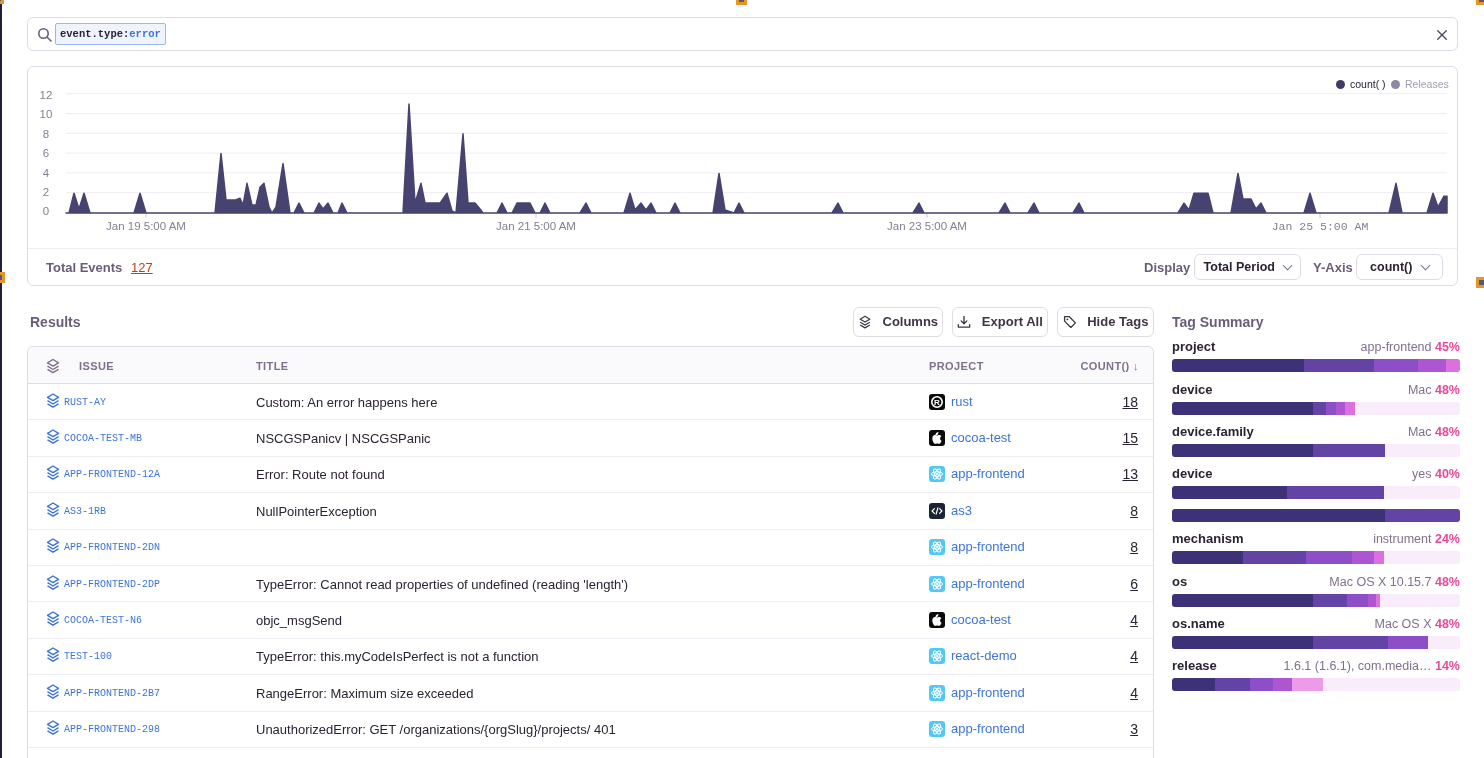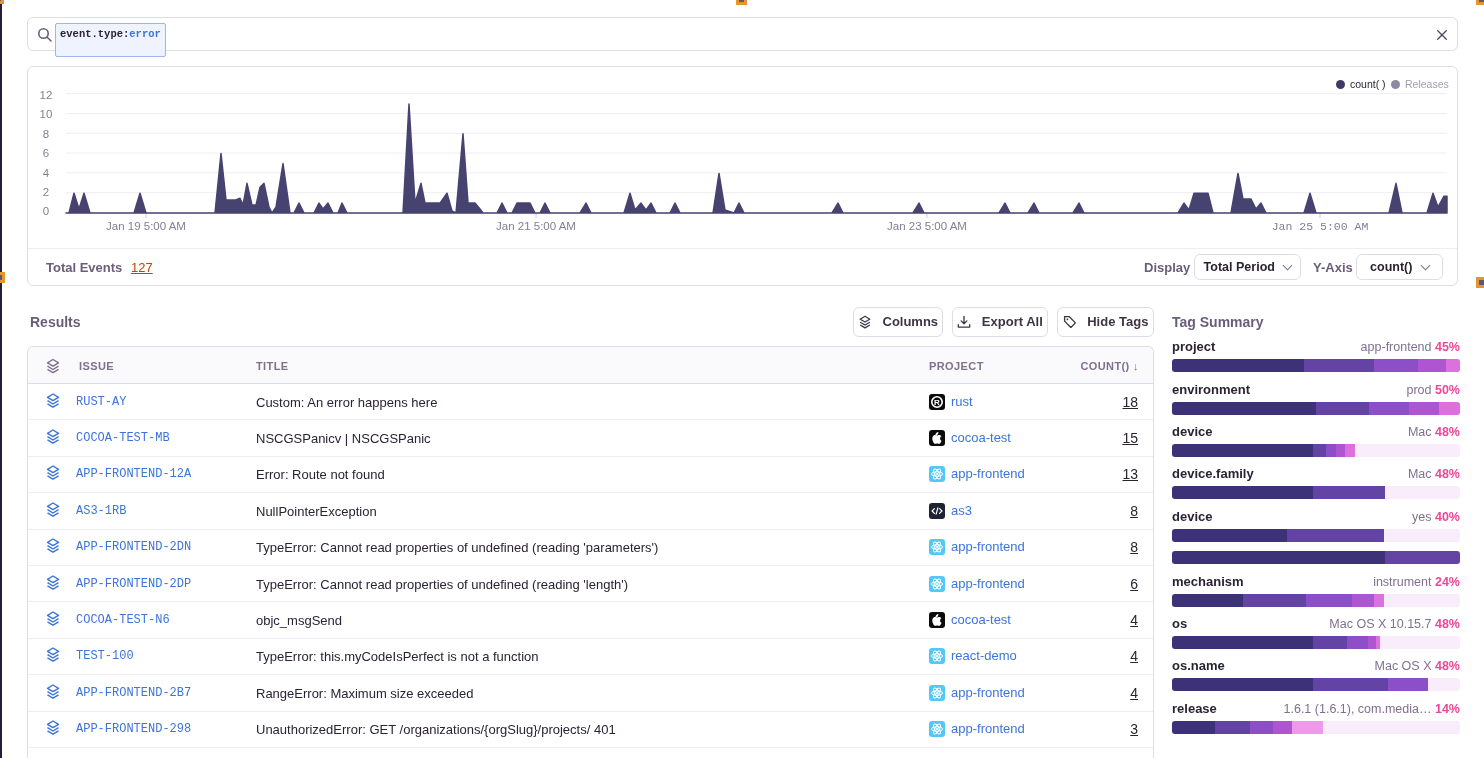--- a/index.html
+++ b/index.html
@@ -6,21 +6,21 @@
 html,body { width:1484px; height:758px; overflow:hidden; background:#fff;
   font-family:"Liberation Sans", sans-serif; position:relative; }
 .leftline { position:absolute; left:0; top:0; width:2px; height:758px; background:#251d35; z-index:50; }
 .handle { position:absolute; width:11px; height:11px; background:#e5952c; z-index:60; }
 .handle .in { position:absolute; left:3px; top:3px; width:5px; height:5px; background:#585a74; }
 
 
 .searchbar { position:absolute; left:27px; top:17px; width:1431px; height:34px;
   background:#fff; border:1px solid #e0dce5; border-radius:6px; }
 .sicon { position:absolute; left:9px; top:9px; }
-.token { position:absolute; left:27px; top:5px; height:34px; line-height:21px;
+.token { position:absolute; left:27px; top:5px; height:22px; line-height:21px;
   background:#eef3fd; border:1px solid #9cb6ef; border-radius:2px;
   font-family:"Liberation Mono", monospace; font-size:10.5px; font-weight:bold; padding:0 4px; color:#2b2233; }
 .token .val { color:#3c74db; }
 .xclose { position:absolute; right:9px; top:11px; width:12px; height:12px; }
 
 
 .panel { position:absolute; left:27px; top:66px; width:1431px; height:220px;
   background:#fff; border:1px solid #e0dce5; border-radius:6px; }
 .legend { position:absolute; top:78px; font-size:10.5px; color:#2b2233; z-index:5; }
 .legend .dot { display:inline-block; width:9px; height:9px; border-radius:50%; margin-right:5px; vertical-align:-1px; }
@@ -42,22 +42,22 @@
   font-size:13px; font-weight:bold; color:#3e3446; line-height:28px; }
 .btn svg { vertical-align:-3px; margin-right:7px; }
 
 
 .table { position:absolute; left:27px; top:346px; width:1127px; height:412px;
   border:1px solid #e0dce5; border-radius:6px 6px 0 0; border-bottom:none; background:#fff; overflow:hidden; }
 .thead { height:37px; background:#faf9fb; border-bottom:1px solid #e0dce5; border-radius:6px 6px 0 0;
   font-size:11px; font-weight:bold; color:#80708f; letter-spacing:0.4px; position:relative; }
 .row { height:36.4px; border-bottom:1px solid #f0ecf3; position:relative; font-size:14px; color:#2b2233; }
 .cicon { position:absolute; left:17px; top:50%; transform:translateY(-50%); }
-.cissue { position:absolute; left:48px; top:50%; transform:translateY(-50%);
-  font-family:"Liberation Mono", monospace; font-size:12px; color:#3c74db; }
+.cissue { position:absolute; left:36px; top:50%; transform:translateY(-50%);
+  font-family:"Liberation Mono", monospace; font-size:10px; color:#3c74db; }
 .ctitle { position:absolute; left:228px; top:50%; transform:translateY(-50%); white-space:nowrap; font-size:13px; }
 .cproj { position:absolute; left:901px; top:50%; transform:translateY(-50%); font-size:13px; color:#3c74db; }
 .cproj .pic { display:inline-block; width:16px; height:16px; border-radius:3px; vertical-align:-4px; margin-right:6px; position:relative; }
 .ccount { position:absolute; right:15px; top:50%; transform:translateY(-50%);text-decoration:underline; }
 .thead .h1 { position:absolute; left:51px; top:13px; } .thead .ht { position:absolute; left:228px; top:13px; }
 .thead .hp { position:absolute; left:901px; top:13px; } .thead .hc { position:absolute; right:14px; top:13px; }
 
 
 .sidebar { position:absolute; left:1172px; top:314px; width:288px; }
 .tagsum { font-size:14px; font-weight:bold; color:#6a5d7a; margin-bottom:9.3px; }
@@ -229,21 +229,20 @@
           </svg></span>as3</span>
       <span class="ccount">8</span>
     </div>
 <div class="row">
       <span class="cicon"><svg width="16" height="16" viewBox="0 0 16 16" fill="none" stroke="#3c74db" stroke-width="1.4" stroke-linejoin="round">
           <path d="M8 1.5 L13.5 4.8 L8 8.1 L2.5 4.8 Z"></path>
           <path d="M13.5 8.2 L8 11.5 L2.5 8.2"></path>
           <path d="M13.5 11.4 L8 14.7 L2.5 11.4"></path>
         </svg></span>
       <span class="cissue">APP-FRONTEND-2DN</span>
-      <span class="ctitle">TypeError: Cannot read properties of undefined (reading 'parameters')</span>
       <span class="cproj"><span class="pic" style="background:#53c8f5;"><svg width="16" height="16" viewBox="0 0 16 16" style="position:absolute;left:0;top:0;">
             <g fill="none" stroke="#fff" stroke-width="1">
               <ellipse cx="8" cy="8" rx="5.6" ry="2.2"></ellipse>
               <ellipse cx="8" cy="8" rx="5.6" ry="2.2" transform="rotate(60 8 8)"></ellipse>
               <ellipse cx="8" cy="8" rx="5.6" ry="2.2" transform="rotate(120 8 8)"></ellipse>
             </g>
             <circle cx="8" cy="8" r="1.1" fill="#fff"></circle>
           </svg></span>app-frontend</span>
       <span class="ccount">8</span>
     </div>
@@ -346,33 +345,20 @@
       <div class="bar">
         <i class="c1" style="width:45.8%;"></i>
         <i class="c2" style="width:24.5%;"></i>
         <i class="c3" style="width:15%;"></i>
         <i class="c4" style="width:10%;"></i>
         <i class="c5" style="width:4.7%;"></i>
       </div>
     </div>
 <div class="tag">
       <div class="tagrow">
-        <span class="tname">environment</span>
-        <span class="tval">prod <b>50%</b></span>
-      </div>
-      <div class="bar">
-        <i class="c1" style="width:50%;"></i>
-        <i class="c2" style="width:18.4%;"></i>
-        <i class="c3" style="width:14%;"></i>
-        <i class="c4" style="width:10.4%;"></i>
-        <i class="c5" style="width:7.2%;"></i>
-      </div>
-    </div>
-<div class="tag">
-      <div class="tagrow">
         <span class="tname">device</span>
         <span class="tval">Mac <b>48%</b></span>
       </div>
       <div class="bar">
         <i class="c1" style="width:49%;"></i>
         <i class="c2" style="width:4.5%;"></i>
         <i class="c3" style="width:3.3%;"></i>
         <i class="c4" style="width:3.3%;"></i>
         <i class="c5" style="width:3.4%;"></i>
       </div>

